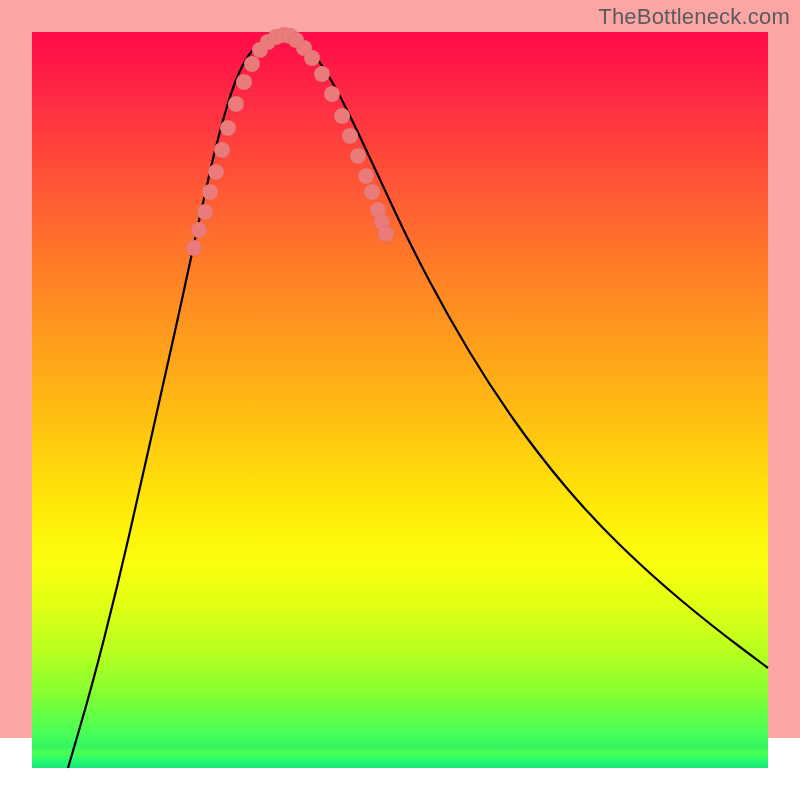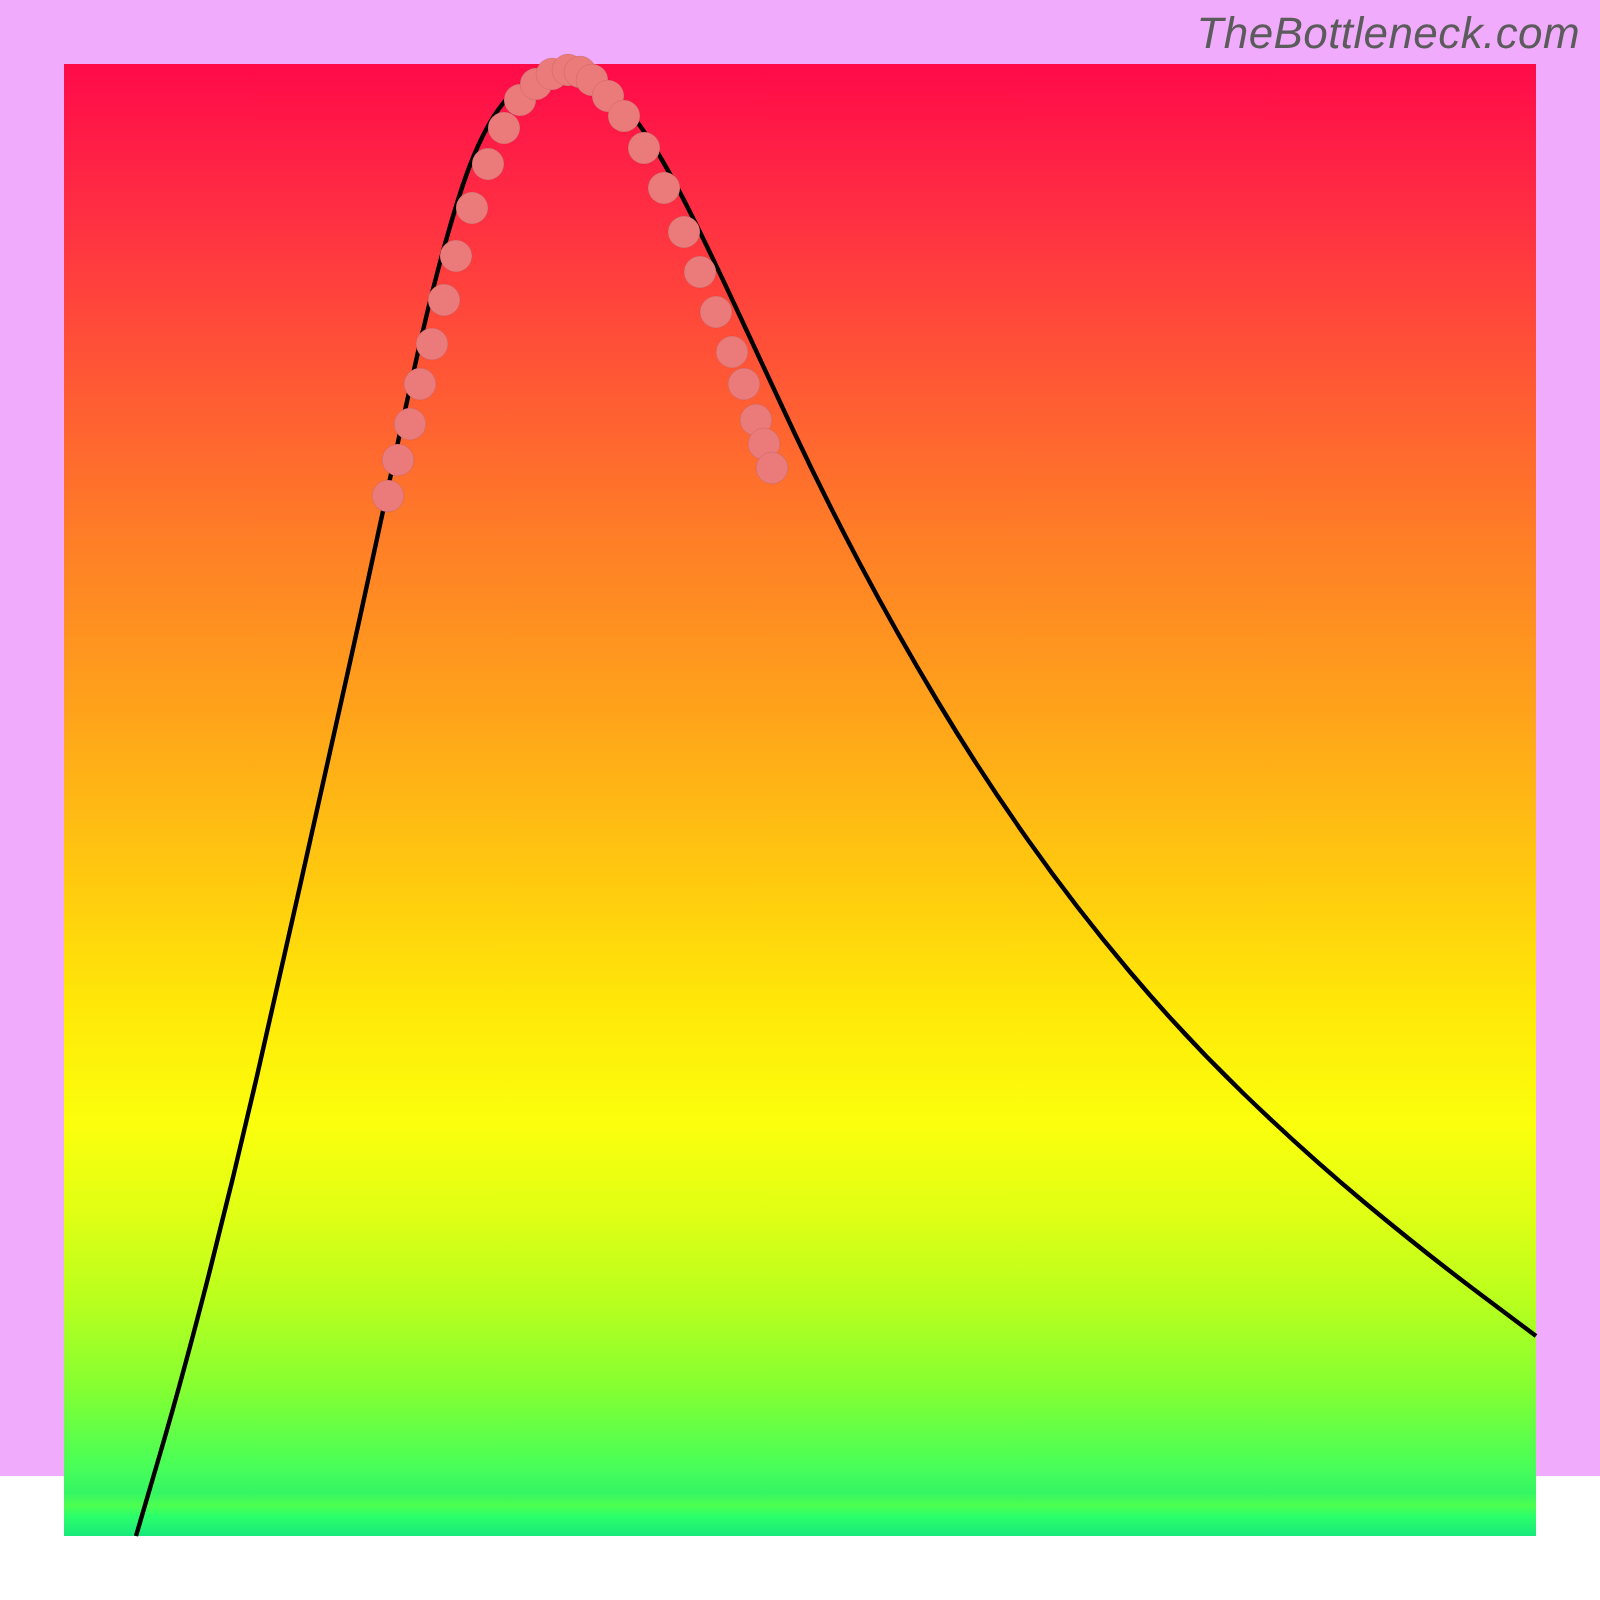--- a/index.html
+++ b/index.html
@@ -1,22 +1,21 @@
 <!DOCTYPE html>
 <html><head>
 <meta charset="utf-8">
 <style>
   * { margin: 0; padding: 0; box-sizing: border-box; }
   html, body { width: 800px; height: 800px; overflow: hidden; }
   .outer {
     width: 800px;
     height: 738px;
-    background: #f0abfc;
+    background: #fca5a5;
     position: relative;
-    font-style: italic;
   }
   .watermark {
     position: absolute;
     top: 4px;
     right: 10px;
     font-family: Arial, Helvetica, sans-serif;
     font-size: 22px;
     color: #5b5b5b;
     letter-spacing: 0.2px;
     z-index: 10;

